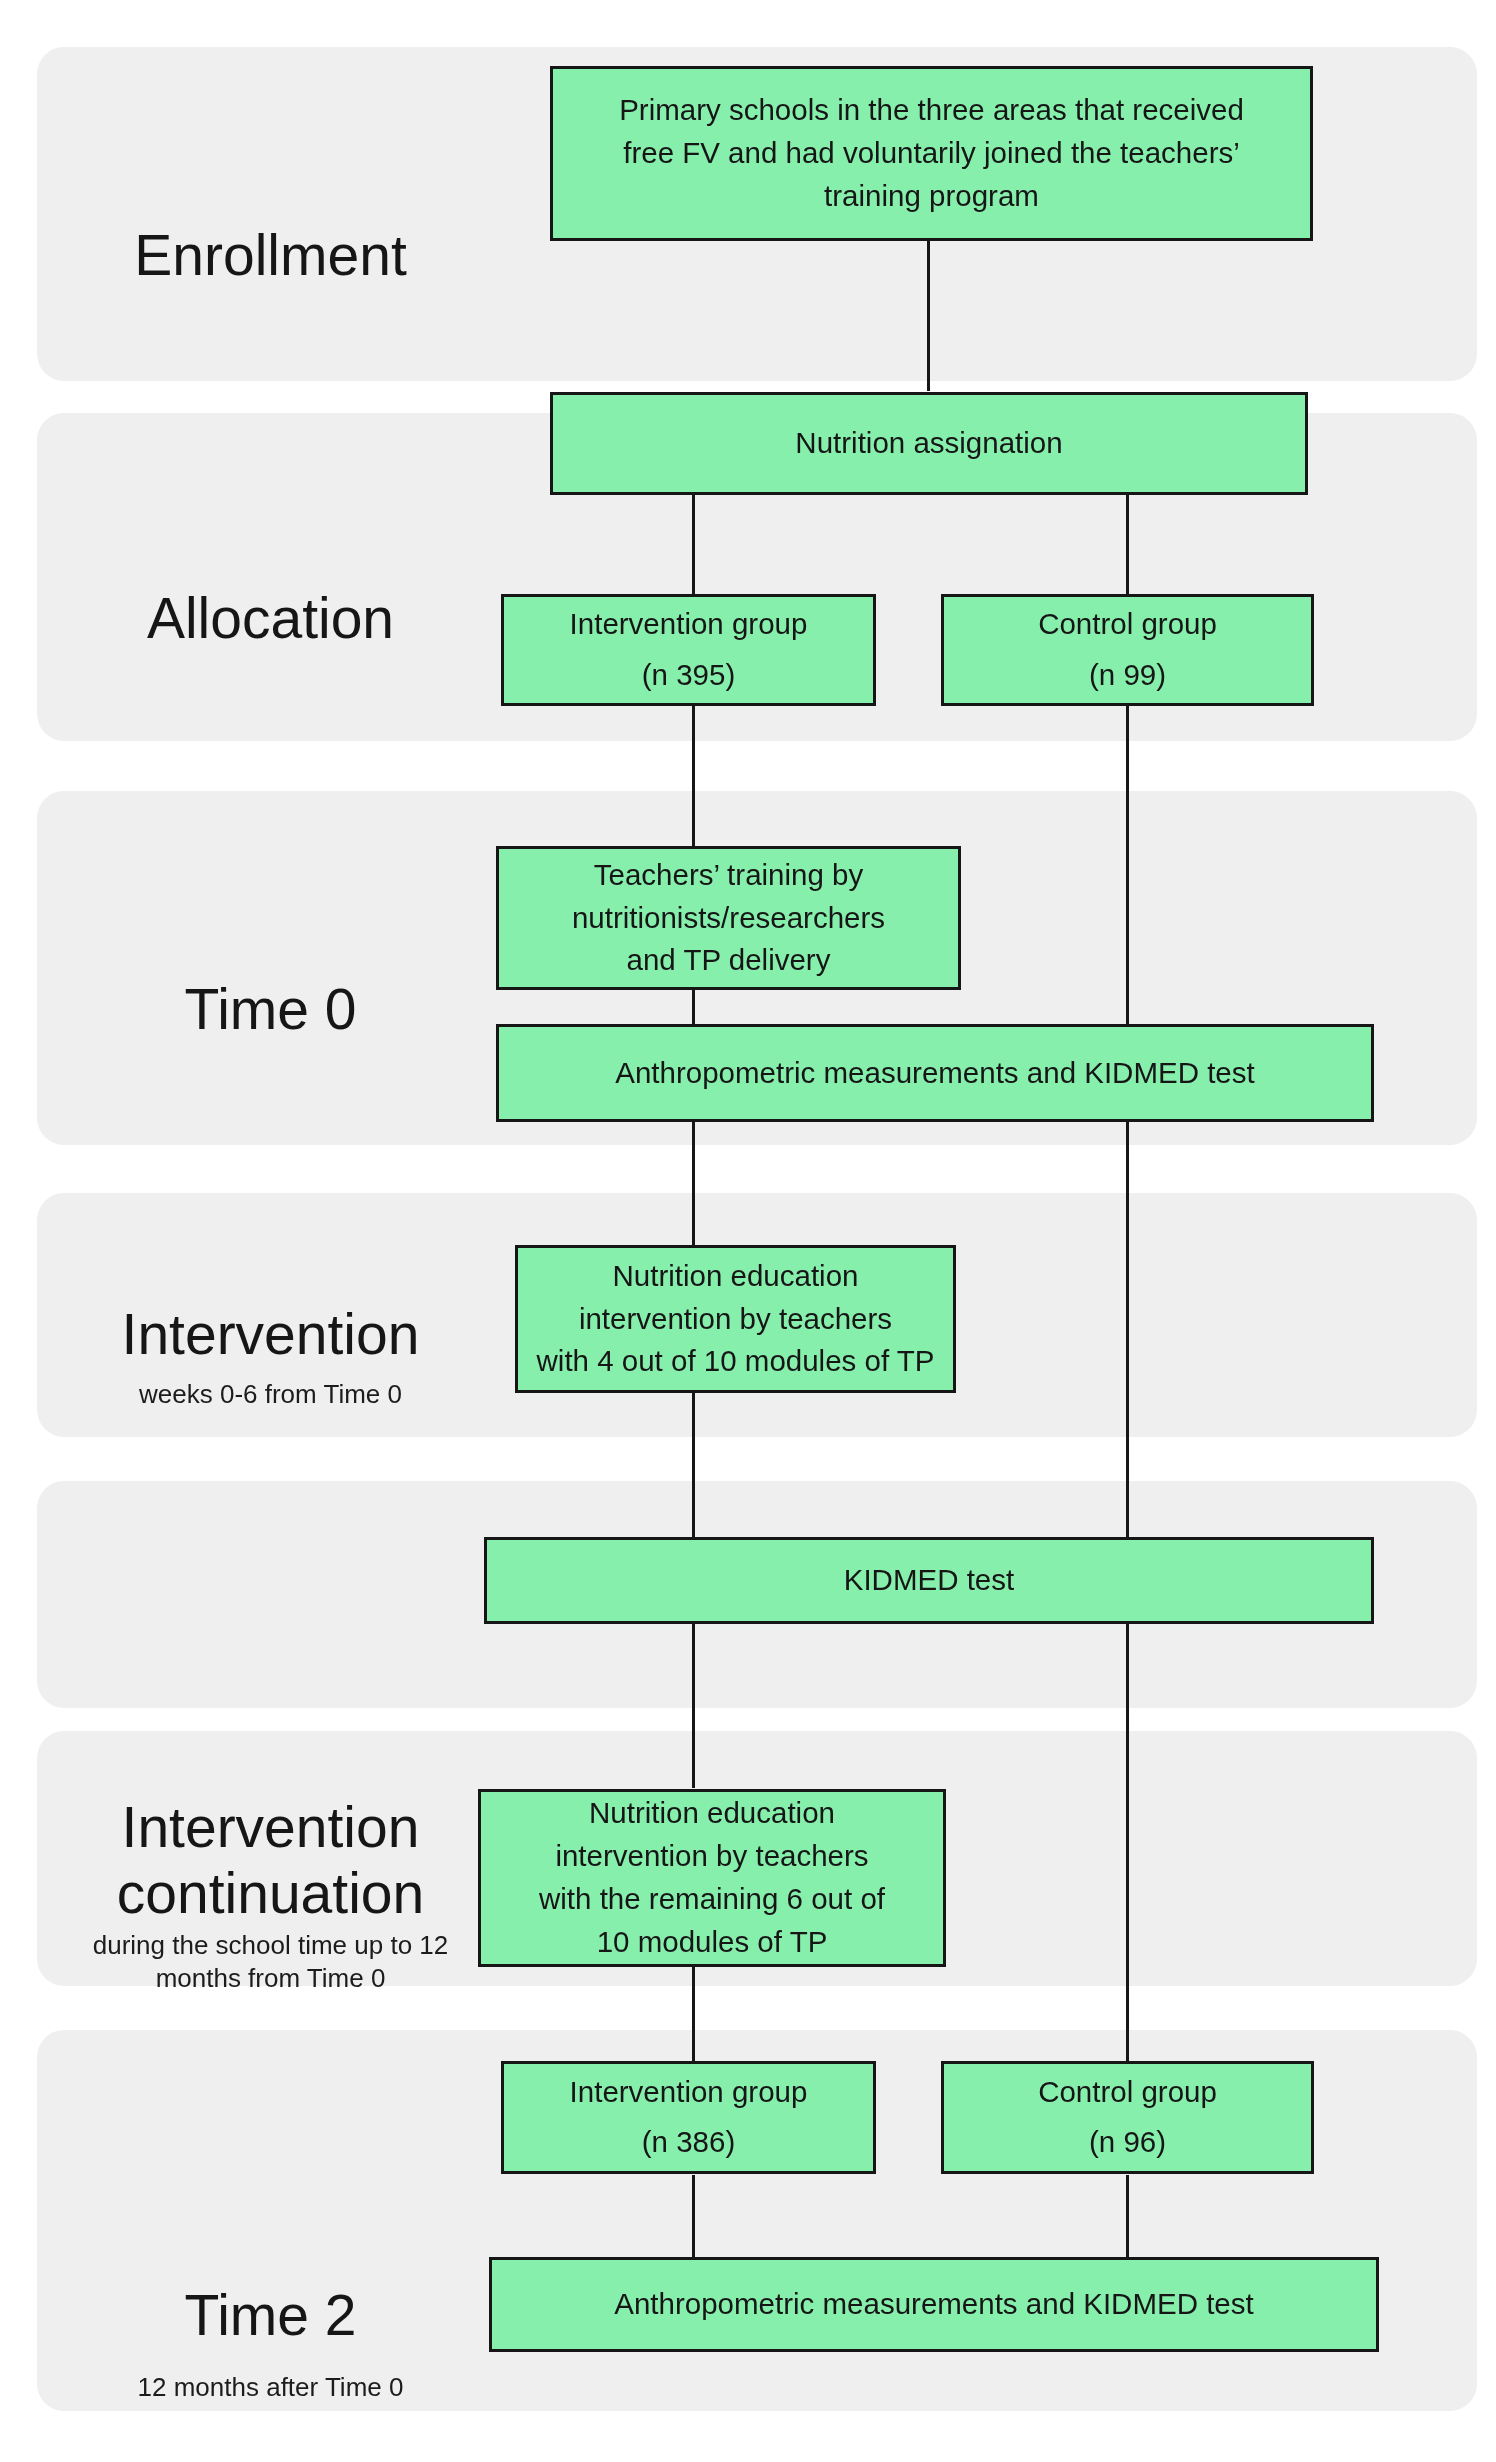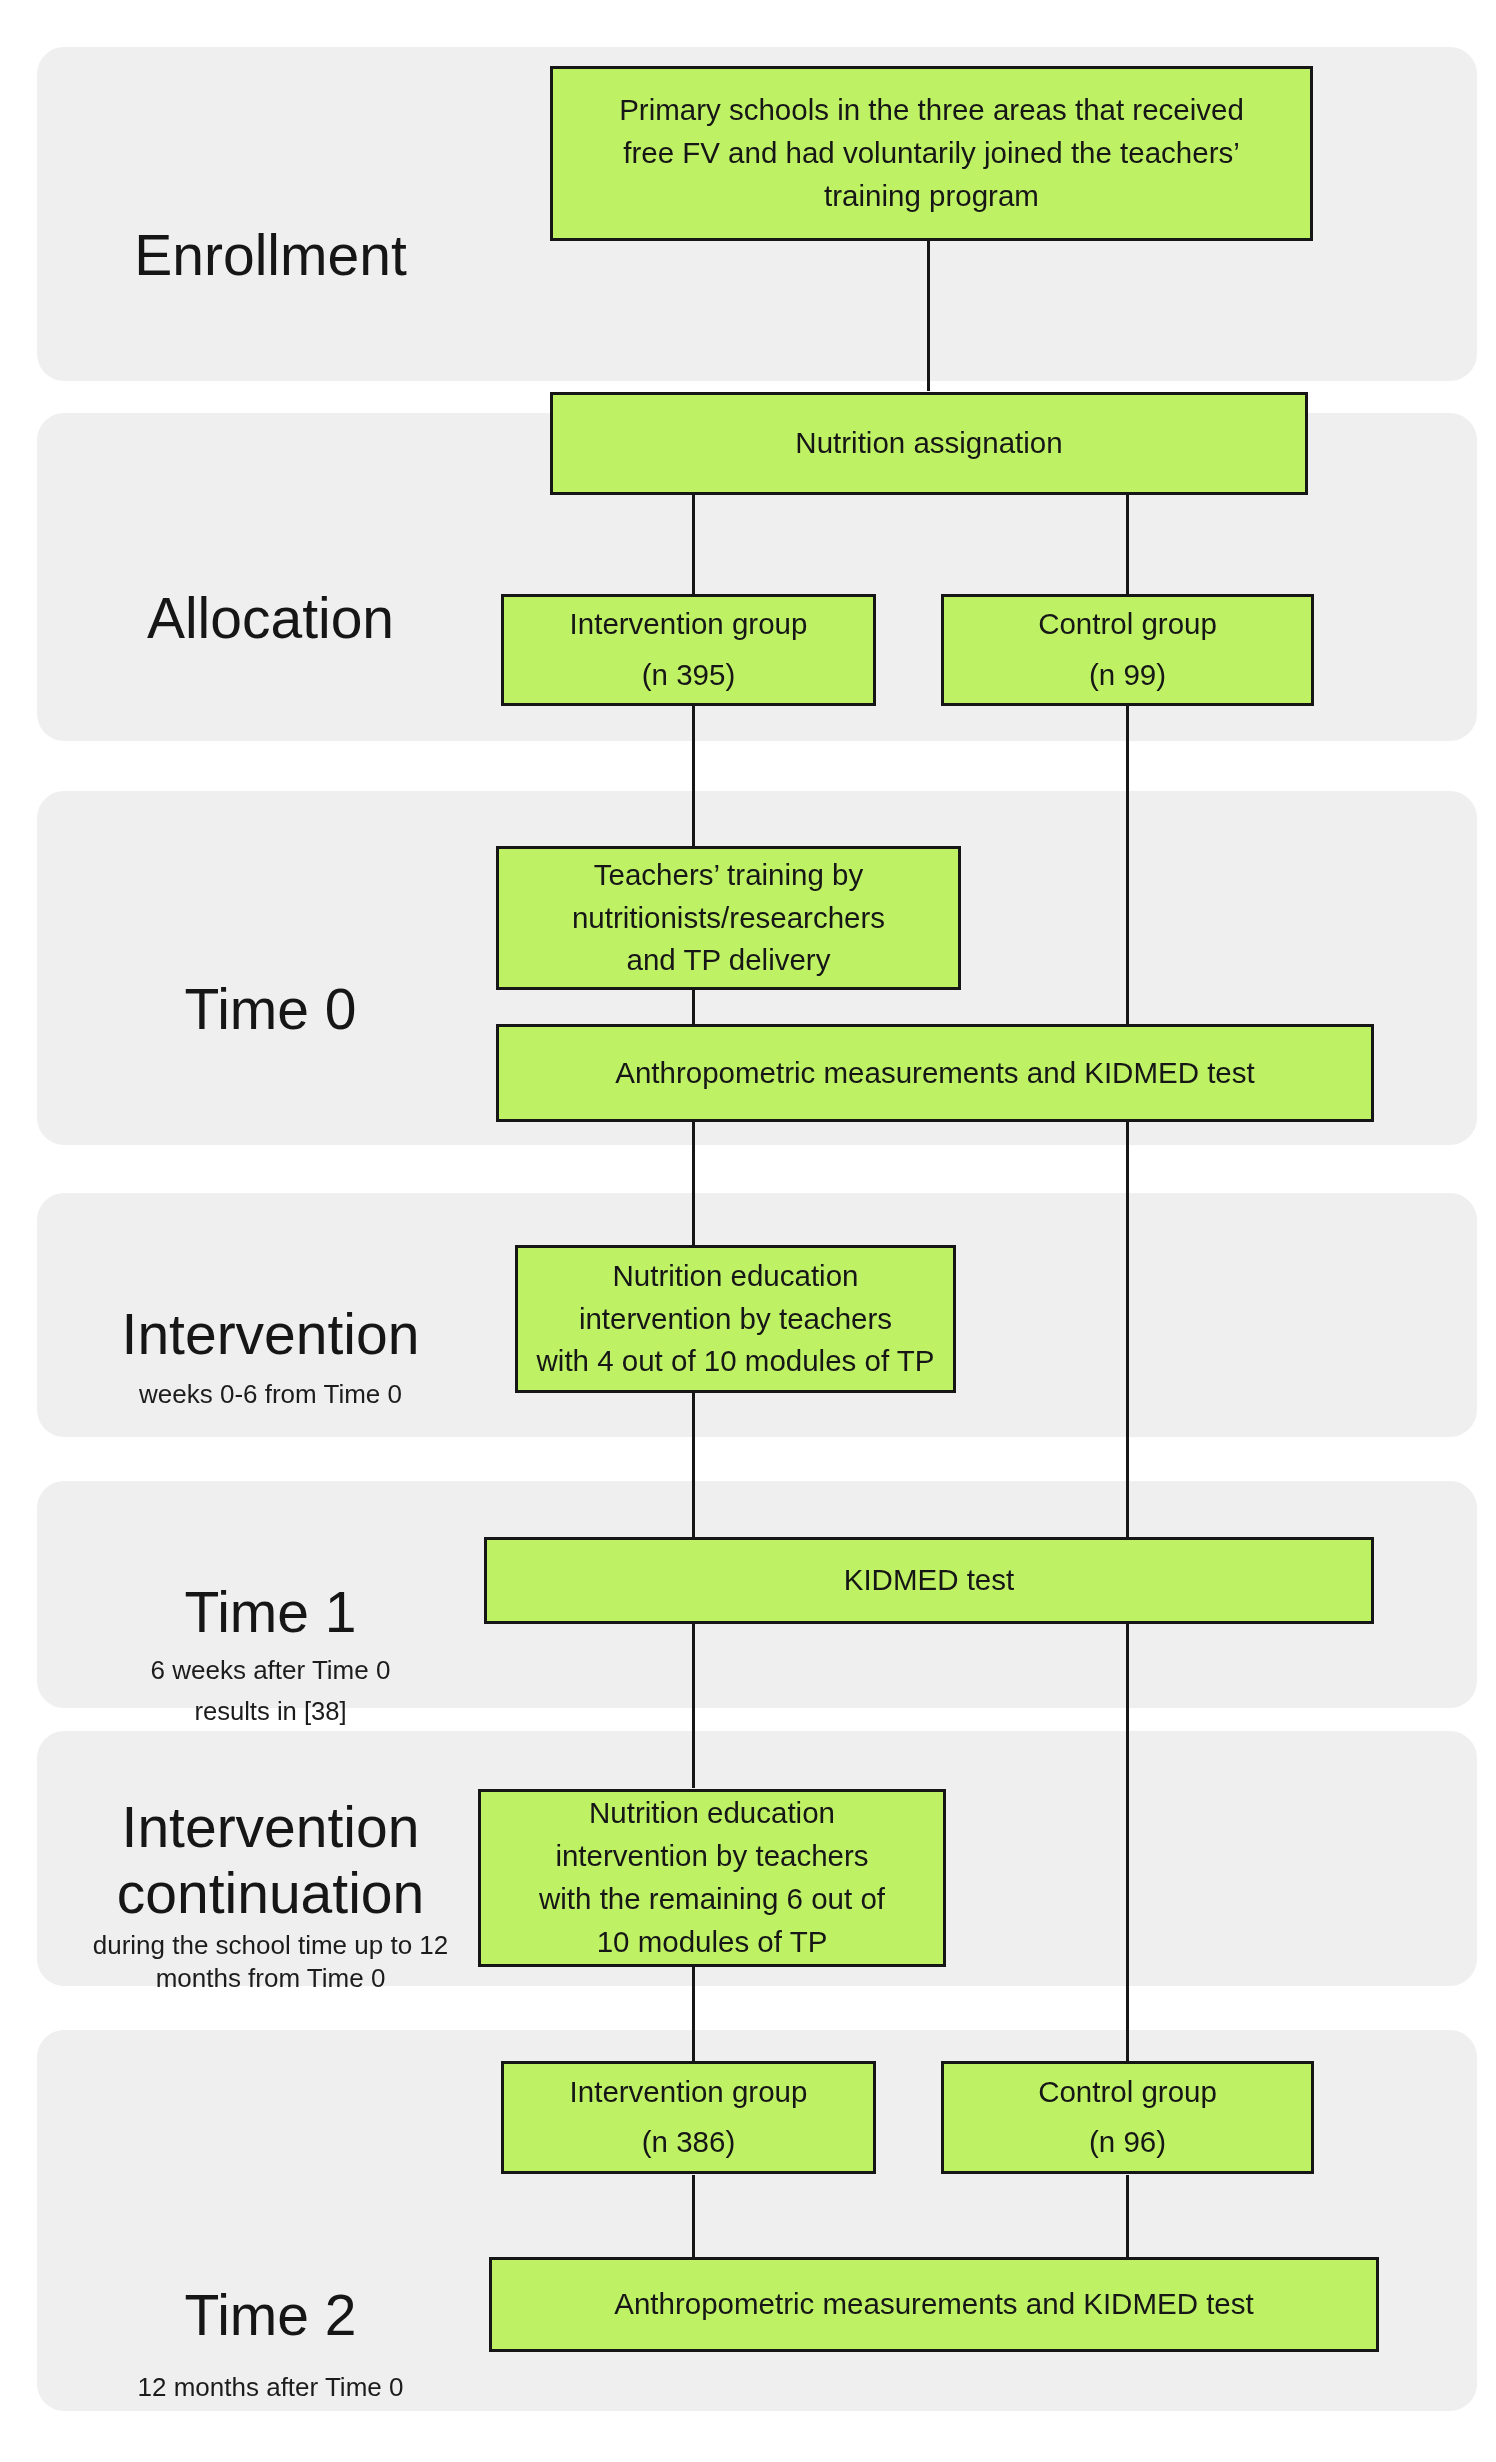--- a/index.html
+++ b/index.html
@@ -24,21 +24,21 @@
   .lb2{top:413px;height:328px}
   .lb3{top:791px;height:354px}
   .lb4{top:1193px;height:244px;gap:11px}
   .lb5{top:1481px;height:227px;gap:8.9px;padding-top:34px;box-sizing:border-box}
   .lb6{top:1753px;gap:3px;justify-content:space-between}
   .lb6 .label-sub{max-width:404px}
   .lb7{top:2030px;height:381px;gap:23.6px;padding-top:163px;box-sizing:border-box}
 
   .vline{position:absolute;width:2.5px;background:#161616;z-index:1;}
 
-  .fbox{position:absolute;background:#bef264;border:3px solid #161616;box-sizing:border-box;
+  .fbox{position:absolute;background:#86efac;border:3px solid #161616;box-sizing:border-box;
         display:flex;flex-direction:column;align-items:center;justify-content:center;
         text-align:center;z-index:2;}
   .fbox .ln{font-size:29.5px;line-height:1.45;white-space:nowrap;color:#161616;}
   .fbox.group{gap:19.7px}
   .fbox.group .ln{line-height:1.05}
 
   #bx-enrollment{left:550px;top:66px;width:763px;height:175px}
   #bx-classroom{left:550px;top:392px;width:758px;height:103px}
   #bx-ig1{left:501px;top:594px;width:375px;height:112px}
   #bx-cg1{left:941px;top:594px;width:373px;height:112px}
@@ -69,25 +69,20 @@
   </div>
   <div class="label-block lb2">
     <div class="label-big">Allocation</div>
   </div>
   <div class="label-block lb3">
     <div class="label-big">Time 0</div>
   </div>
   <div class="label-block lb4">
     <div class="label-big">Intervention</div>
     <div class="label-sub">weeks 0-6 from Time 0</div>
-  </div>
-  <div class="label-block lb5">
-    <div class="label-big">Time 1</div>
-    <div class="label-sub">6 weeks after Time 0</div>
-    <div class="label-note">results in [38]</div>
   </div>
   <div class="label-block lb6">
     <div class="label-big">Intervention continuation</div>
     <div class="label-sub">during the school time up to 12 months from Time 0</div>
   </div>
   <div class="label-block lb7">
     <div class="label-big">Time 2</div>
     <div class="label-sub">12 months after Time 0</div>
   </div>
 

